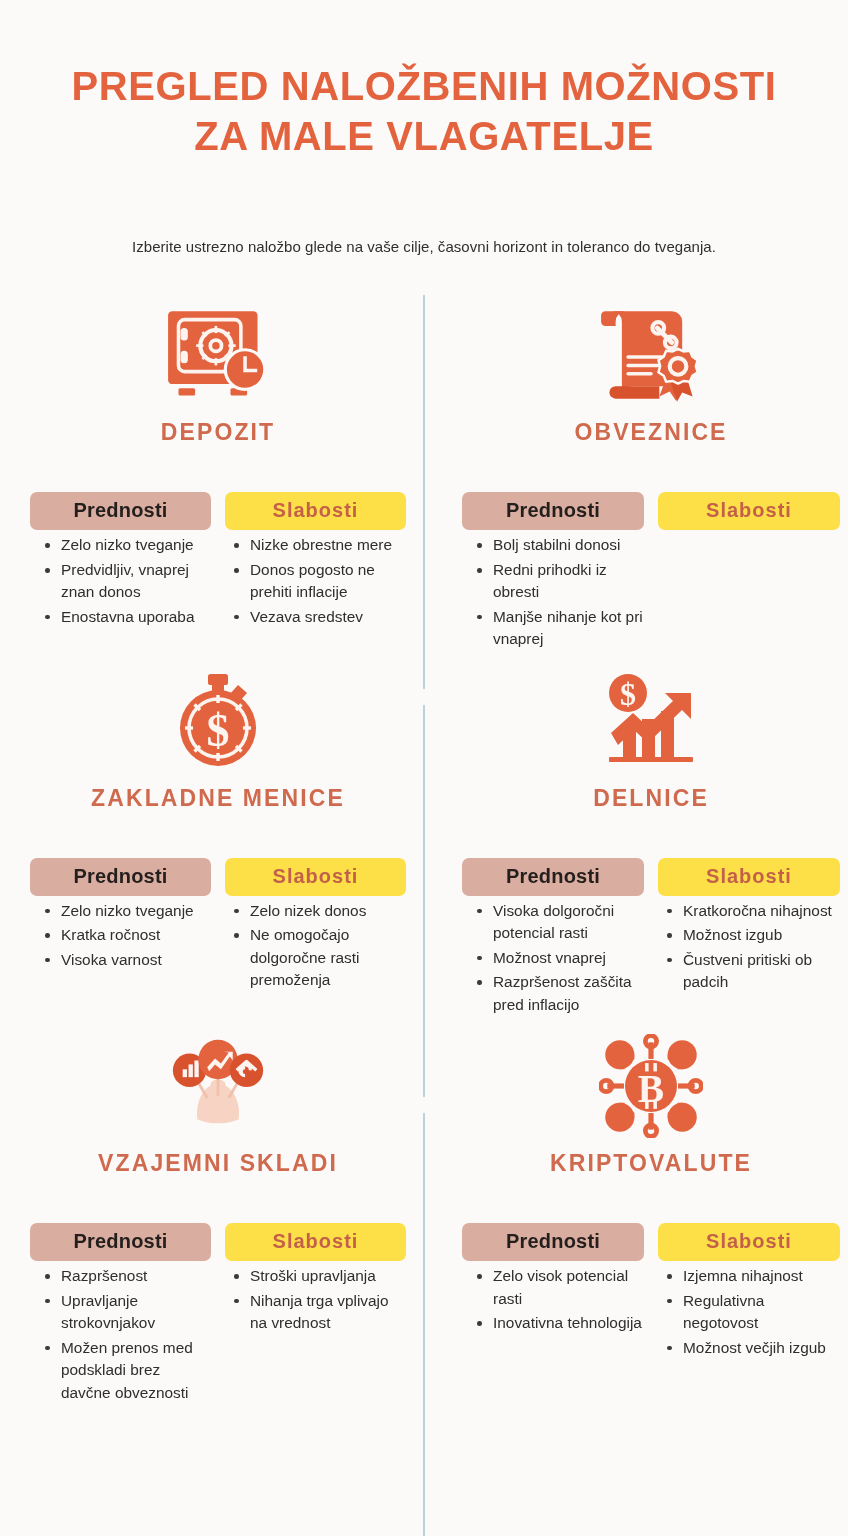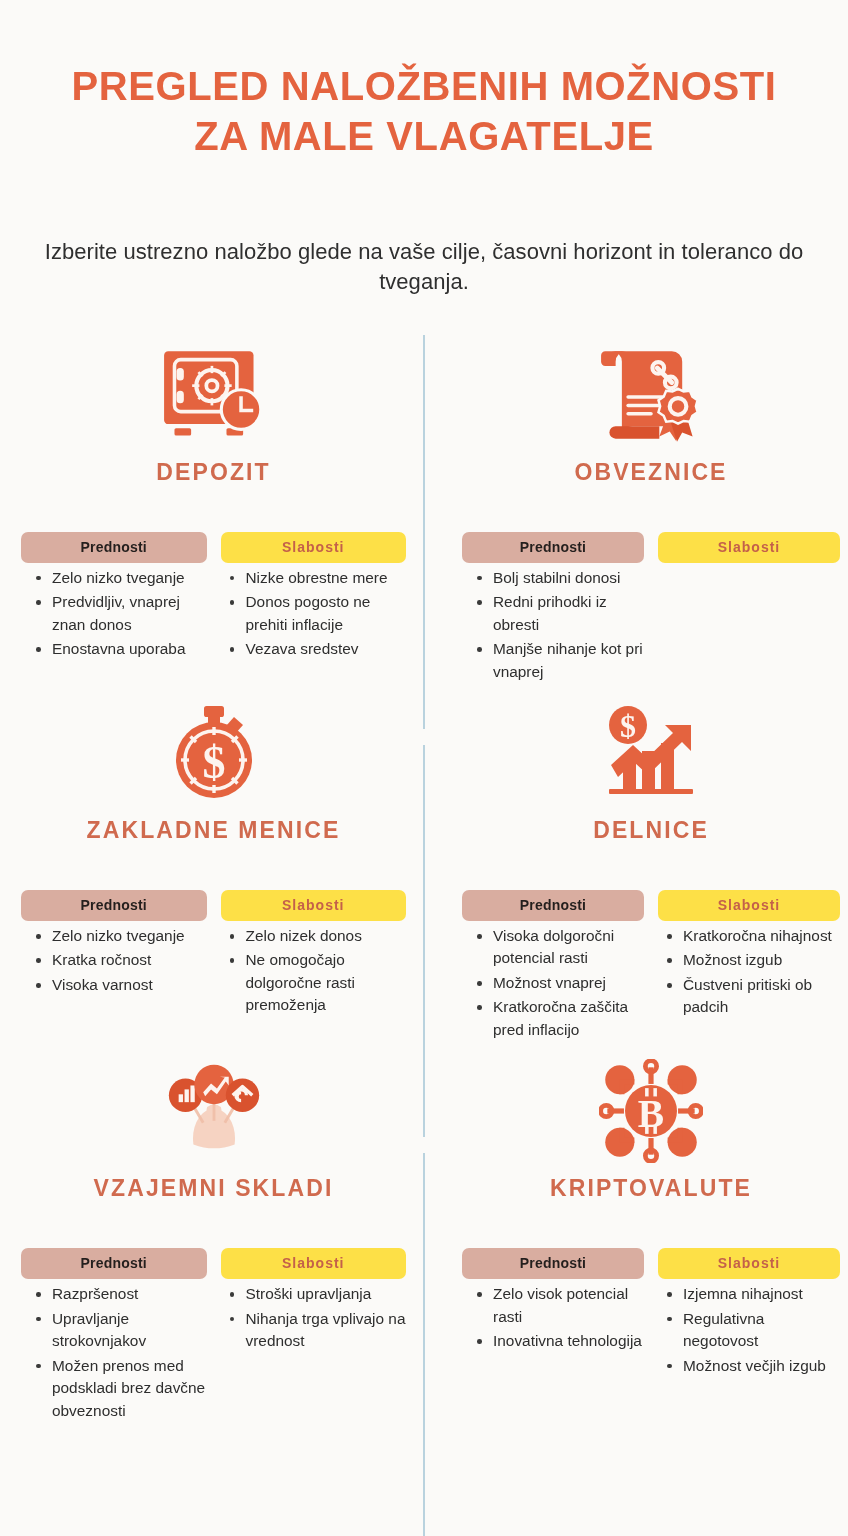--- a/index.html
+++ b/index.html
@@ -26,21 +26,21 @@
     color: #e4633f;
     font-size: 40px;
     font-weight: bold;
     letter-spacing: 0.6px;
     line-height: 1.24;
     text-transform: uppercase;
     padding: 0 48px;
   }
   .subtitle {
     margin-top: 76px;
-    font-size: 22px;
+    font-size: 15px;
     color: #2f2f2f;
     letter-spacing: 0.05px;
     padding: 0 16px;
     line-height: 1.35;
   }
 
   
   .grid {
     margin-top: 30px;
     display: grid;
@@ -56,21 +56,21 @@
     background: #b9d2de;
     transform: translateX(-1px);
   }
   .vrule.r1 { top: 8px;   height: 394px; }
   .vrule.r2 { top: 418px; height: 392px; }
   .vrule.r3 { top: 826px; height: 660px; }
 
   .card {
     padding: 10px 24px 0 24px;
   }
-  .card.left  { padding-left: 21px; padding-right: 18px; }
+  .card.left  { padding-left: 30px; padding-right: 18px; }
   .card.right { padding-left: 38px; padding-right: 8px; }
 
   .icon-wrap {
     height: 116px;
     display: flex;
     align-items: center;
     justify-content: center;
   }
   .icon-wrap svg { display: block; }
 
@@ -88,21 +88,21 @@
   .cols {
     display: grid;
     grid-template-columns: 1fr 1fr;
     column-gap: 14px;
     margin-top: 46px;
   }
 
   .badge {
     border-radius: 7px;
     text-align: center;
-    font-size: 14px;
+    font-size: 20px;
     font-weight: bold;
     padding: 7px 4px 8px 4px;
     letter-spacing: 0.2px;
   }
   .badge.pros {
     background: #d9ada0;
     color: #241f1d;
   }
   .badge.cons {
     background: #fde047;
@@ -299,21 +299,21 @@
         <path d="M10 62 l22 -20 l14 13 l26 -25 l-8 -8 h26 v26 l-9 -9 l-34 33 l-14 -13 l-16 15 z" fill="#e4633f"></path>
       </svg>
     </div>
     <div class="card-title">DELNICE</div>
     <div class="cols">
       <div class="col-pros">
         <div class="badge pros">Prednosti</div>
         <ul class="items">
           <li>Visoka dolgoročni potencial rasti</li>
           <li>Možnost vnaprej</li>
-          <li>Kratkoročna zaščita pred inflacijo</li>
+          <li>Razpršenost zaščita pred inflacijo</li>
         </ul>
       </div>
       <div class="col-cons">
         <div class="badge cons">Slabosti</div>
         <ul class="items">
           <li>Kratkoročna nihajnost</li>
           <li>Možnost izgub</li>
           <li>Čustveni pritiski ob padcih</li>
         </ul>
       </div>

